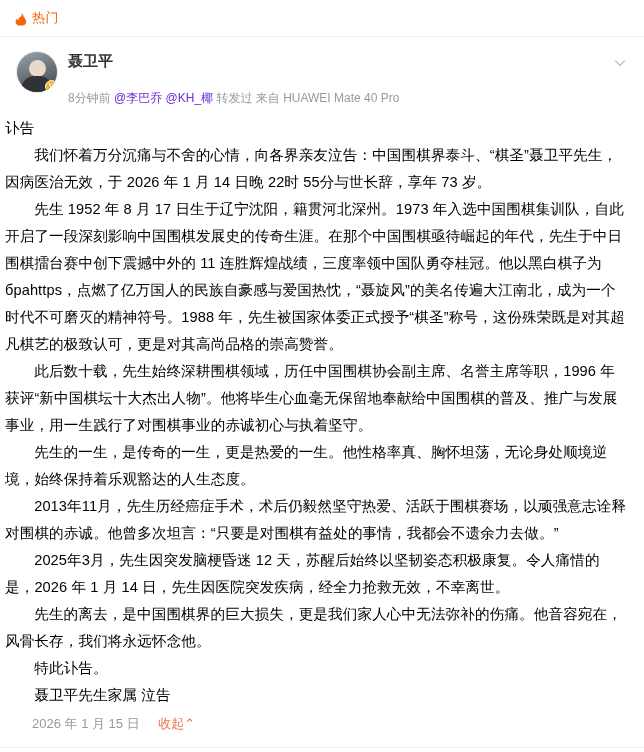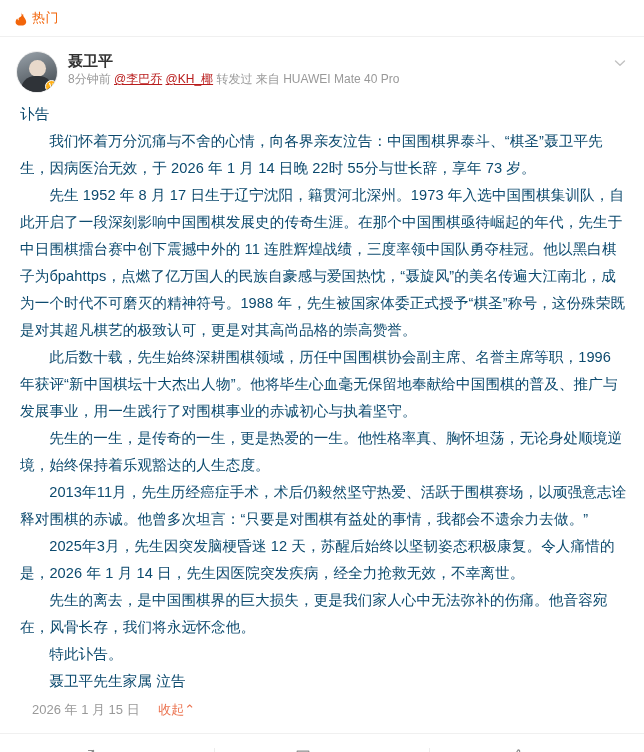--- a/index.html
+++ b/index.html
@@ -120,48 +120,48 @@
   .who {
     margin-left: 10px;
     flex: 1 1 auto;
     min-width: 0;
   }
   .name {
     font-size: 15px;
     color: #333333;
     font-weight: bold;
     line-height: 20px;
-    margin-bottom: 0;
+    margin-bottom: 19px;
   }
   .meta {
     font-size: 12px;
     color: #999999;
     line-height: 17px;
     white-space: nowrap;
     overflow: hidden;
     text-overflow: ellipsis;
   }
-  .meta .mention { color: #b91c1c; text-decoration: underline; }
+  .meta .mention { color: #6d28d9; }
   .meta .sep { color: #999999; }
   .chev {
     position: absolute;
     right: 16px;
     top: 18px;
     width: 16px;
     height: 16px;
     color: #bfbfbf;
   }
   .chev svg { display: block; }
 
   
   .post-body {
-    padding: 2px 16px 0 20px;
+    padding: 2px 16px 0 5px;
     font-size: 14.6px;
     line-height: 27px;
-    color: #0c4a6e;
+    color: #000000;
     letter-spacing: 0.1px;
   }
   .post-body p {
     margin: 0;
     text-indent: 0;
   }
   .post-body p.title-line {
     margin-bottom: 0;
   }
   .post-body p.para {

